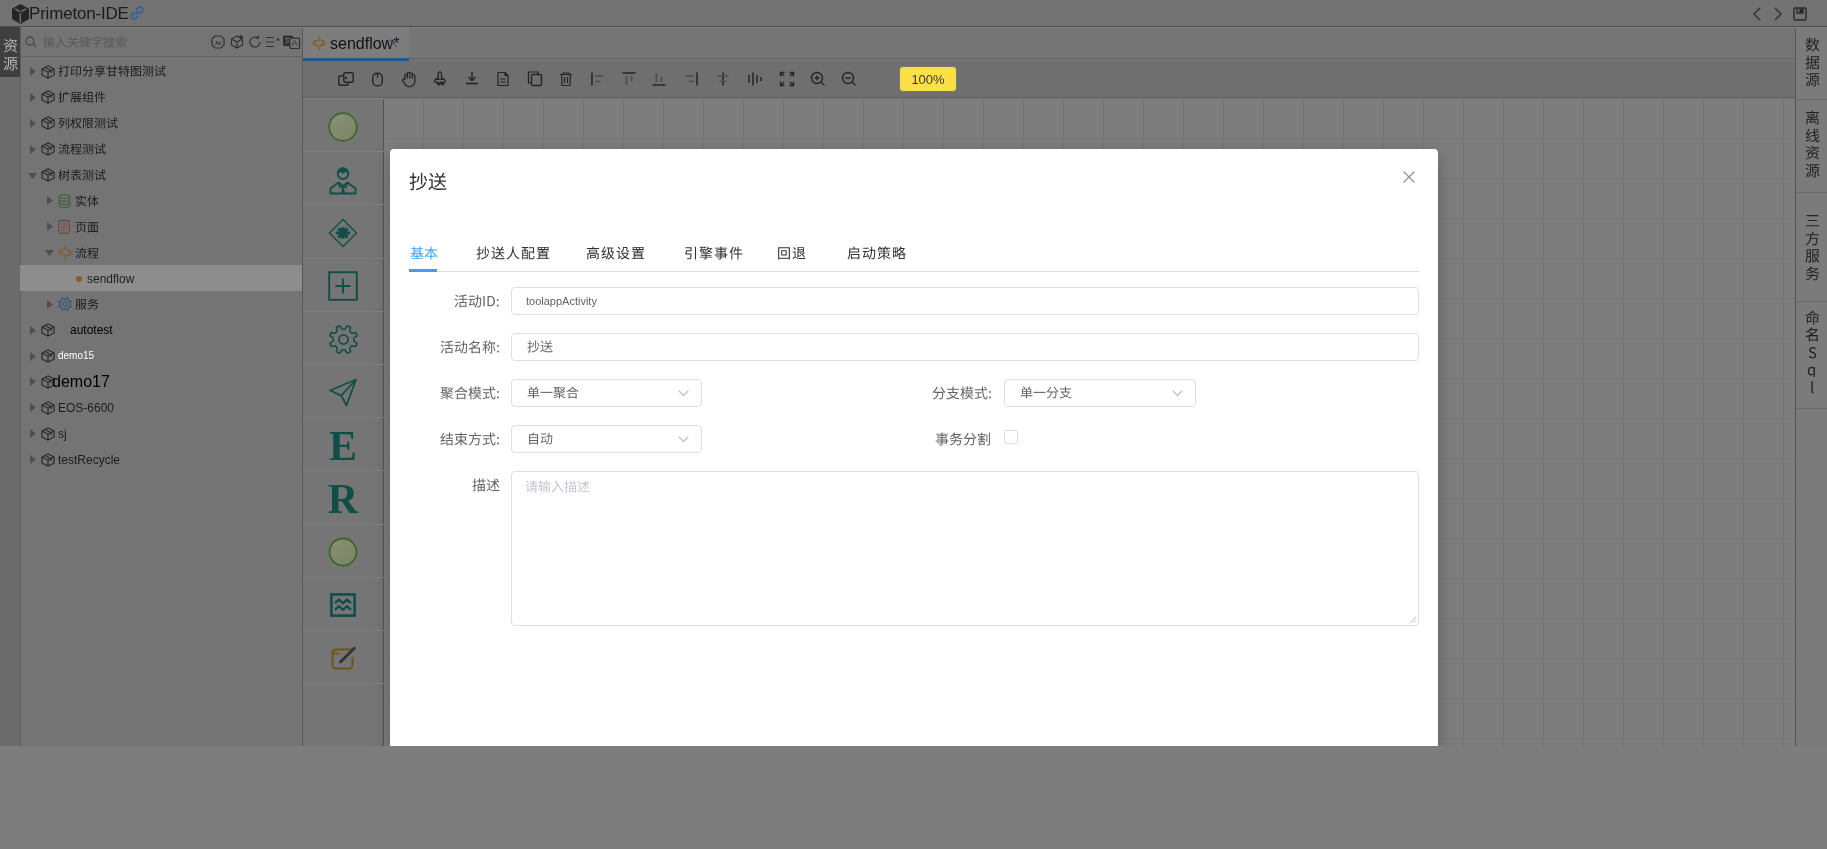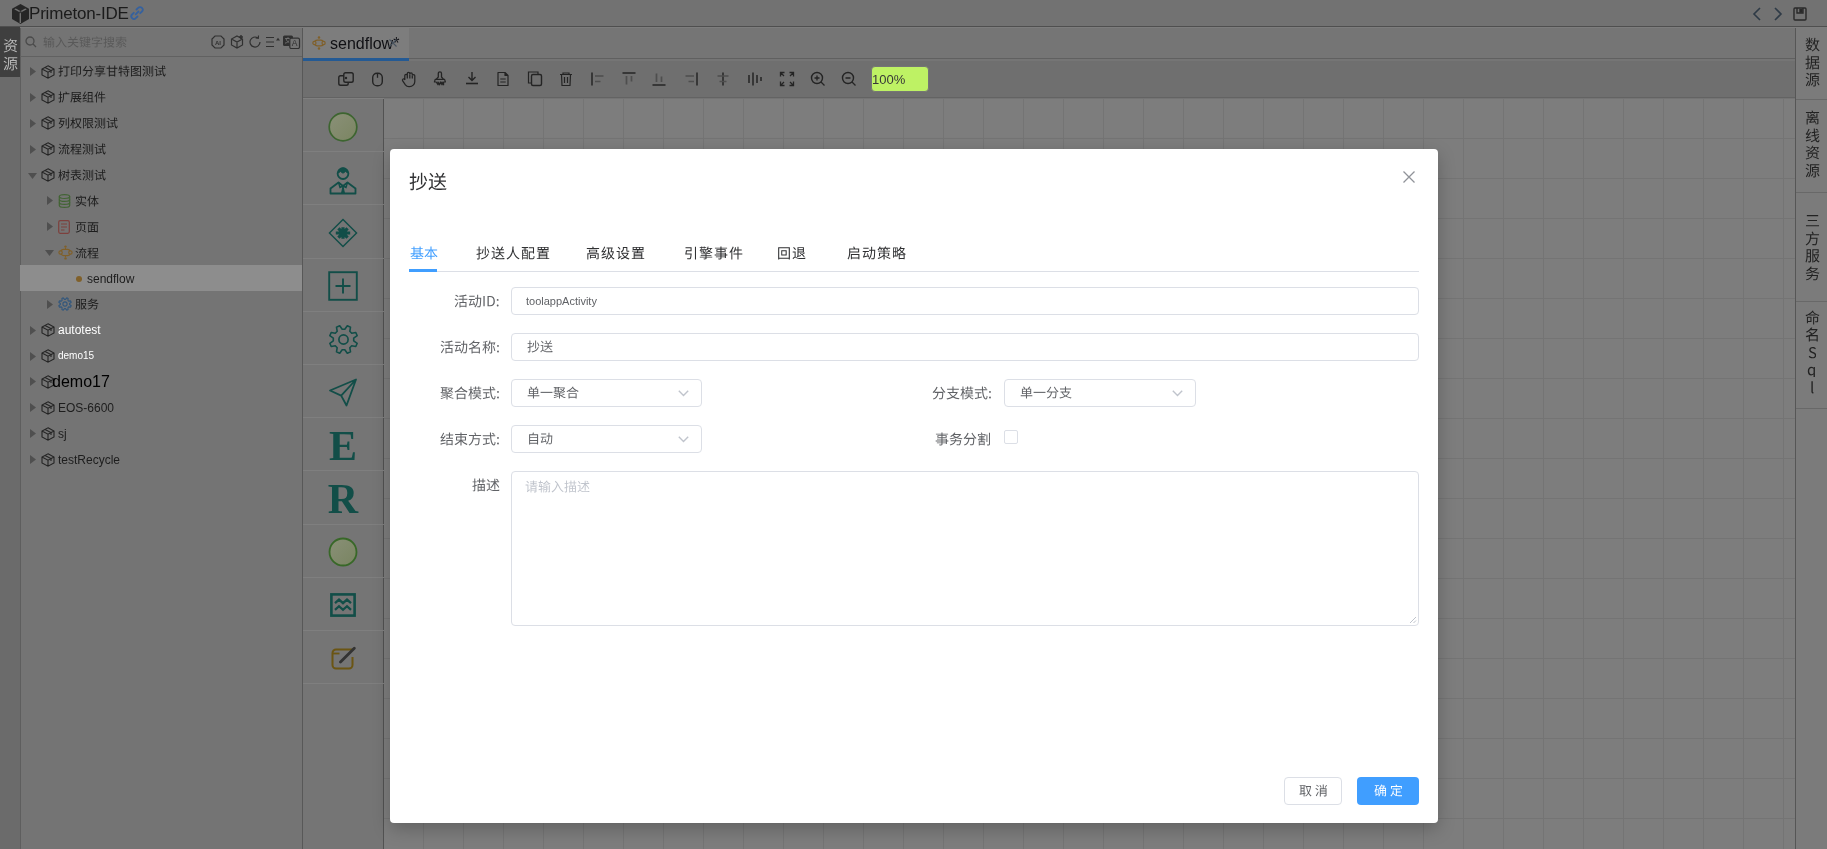--- a/index.html
+++ b/index.html
@@ -1,15 +1,15 @@
 <!DOCTYPE html>
 <html><head><meta charset="utf-8"><style>
 *{margin:0;padding:0;box-sizing:border-box}
 html,body{width:1827px;height:849px;overflow:hidden;background:#7d7d7d}
-#app{position:relative;width:1827px;height:849px;font-family:"Liberation Sans",sans-serif;overflow:hidden}
+#app{position:relative;width:1827px;height:746px;font-family:"Liberation Sans",sans-serif;overflow:hidden}
 #app *{position:absolute}
 .ct{position:absolute}
 svg{display:block}
 </style></head><body>
 <div id="app">
     <div style="left:384px;top:61px;width:1411px;height:788px;background:#7d7d7d;
 background-image:linear-gradient(#747474 1px,transparent 1px),linear-gradient(90deg,#747474 1px,transparent 1px);
 background-size:40px 40px;background-position:39px 77px;"></div>
     <div style="left:0;top:0;width:1827px;height:27px;background:#727272;border-bottom:1px solid #4f4f4f"></div>
     <svg style="left:12px;top:4px" width="17" height="20" viewBox="0 0 17 20">
@@ -223,21 +223,21 @@
         <path transform="translate(1000)" d="M446 381C442 345 435 312 427 282H126V216H404C346 87 235 20 57 -14C70 -29 91 -62 98 -78C296 -31 420 53 484 216H788C771 84 751 23 728 4C717 -5 705 -6 684 -6C660 -6 595 -5 532 1C545 -18 554 -46 556 -66C616 -69 675 -70 706 -69C742 -67 765 -61 787 -41C822 -10 844 66 866 248C868 259 870 282 870 282H505C513 311 519 342 524 375ZM745 673C686 613 604 565 509 527C430 561 367 604 324 659L338 673ZM382 841C330 754 231 651 90 579C106 567 127 540 137 523C188 551 234 583 275 616C315 569 365 529 424 497C305 459 173 435 46 423C58 406 71 376 76 357C222 375 373 406 508 457C624 410 764 382 919 369C928 390 945 420 961 437C827 444 702 463 597 495C708 549 802 619 862 710L817 741L804 737H397C421 766 442 796 460 826Z"></path>
       </g>
     </svg>
     <svg style="left:29.5px;top:325.7px" width="6" height="9" viewBox="0 0 6 9">
       <path d="M0 0 L6 4.5 L0 9 Z" fill="#4f4f4f"></path>
     </svg>
     <svg style="left:41px;top:323.2px" width="14" height="14" viewBox="0 0 14 14" fill="none" stroke="#242424" stroke-width="1.1">
 <path d="M7 0.8 L13 4 L13 10 L7 13.2 L1 10 L1 4 Z M1 4 L7 7.2 L13 4 M7 7.2 L7 13.2"></path>
 <path d="M4 2.4 L10 5.6 L10 8"></path>
     </svg>
-    <div style="left:58px;top:323.2px;height:14px;line-height:14px;font-size:12px;color:#ffffff">autotest</div>
+    <div style="left:70px;top:323.2px;height:14px;line-height:14px;font-size:12px;color:#000000">autotest</div>
     <svg style="left:29.5px;top:351.6px" width="6" height="9" viewBox="0 0 6 9">
       <path d="M0 0 L6 4.5 L0 9 Z" fill="#4f4f4f"></path>
     </svg>
     <svg style="left:41px;top:349.1px" width="14" height="14" viewBox="0 0 14 14" fill="none" stroke="#242424" stroke-width="1.1">
 <path d="M7 0.8 L13 4 L13 10 L7 13.2 L1 10 L1 4 Z M1 4 L7 7.2 L13 4 M7 7.2 L7 13.2"></path>
 <path d="M4 2.4 L10 5.6 L10 8"></path>
     </svg>
     <div style="left:58px;top:349.1px;height:14px;line-height:14px;font-size:10px;color:#ffffff">demo15</div>
     <svg style="left:29.5px;top:377.4px" width="6" height="9" viewBox="0 0 6 9">
       <path d="M0 0 L6 4.5 L0 9 Z" fill="#4f4f4f"></path>
@@ -347,21 +347,21 @@
       <path d="M2.5 6.5 L2.5 2.5 L6.5 2.5 M11.5 2.5 L15.5 2.5 L15.5 6.5 M15.5 11.5 L15.5 15.5 L11.5 15.5 M6.5 15.5 L2.5 15.5 L2.5 11.5 M2.5 2.5 L6 6 M15.5 2.5 L12 6 M15.5 15.5 L12 12 M2.5 15.5 L6 12" stroke-width="1.3"></path>
     </svg>
     <svg style="left:809px;top:70px" width="18" height="18" viewBox="0 0 18 18" fill="none" stroke="#242424" stroke-width="1.4">
       <circle cx="8" cy="8" r="5.5"></circle>
       <path d="M12 12 L15.5 15.5 M5.5 8 L10.5 8 M8 5.5 L8 10.5" stroke-width="1.3"></path>
     </svg>
     <svg style="left:840px;top:70px" width="18" height="18" viewBox="0 0 18 18" fill="none" stroke="#242424" stroke-width="1.4">
       <circle cx="8" cy="8" r="5.5"></circle>
       <path d="M12 12 L15.5 15.5 M5.5 8 L10.5 8" stroke-width="1.3"></path>
     </svg>
-    <div style="left:871px;top:66px;width:58px;height:26px;border-radius:4px;background:#bef264;border:1px solid #757575;color:#383838;font-size:13px;text-align:left;line-height:25px">100%</div>
+    <div style="left:899px;top:66px;width:58px;height:26px;border-radius:4px;background:#fde047;border:1px solid #757575;color:#383838;font-size:13px;text-align:center;line-height:25px">100%</div>
     <div style="left:303px;top:98px;width:81px;height:751px;background:#757575;border-right:1px solid #525252"></div>
     <div style="left:303px;top:98.0px;width:81px;height:1px;background:#7f7f7f"></div>
     <div style="left:303px;top:151.2px;width:81px;height:1px;background:#7f7f7f"></div>
     <div style="left:303px;top:204.4px;width:81px;height:1px;background:#7f7f7f"></div>
     <div style="left:303px;top:257.6px;width:81px;height:1px;background:#7f7f7f"></div>
     <div style="left:303px;top:310.8px;width:81px;height:1px;background:#7f7f7f"></div>
     <div style="left:303px;top:364.0px;width:81px;height:1px;background:#7f7f7f"></div>
     <div style="left:303px;top:417.2px;width:81px;height:1px;background:#7f7f7f"></div>
     <div style="left:303px;top:470.4px;width:81px;height:1px;background:#7f7f7f"></div>
     <div style="left:303px;top:523.6px;width:81px;height:1px;background:#7f7f7f"></div>

